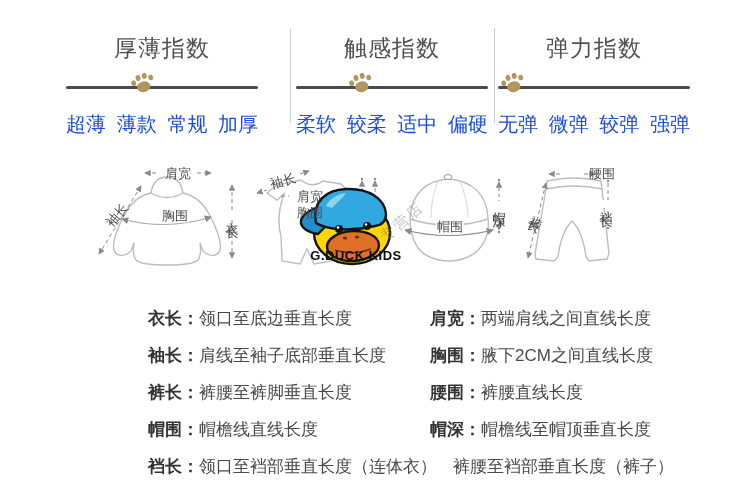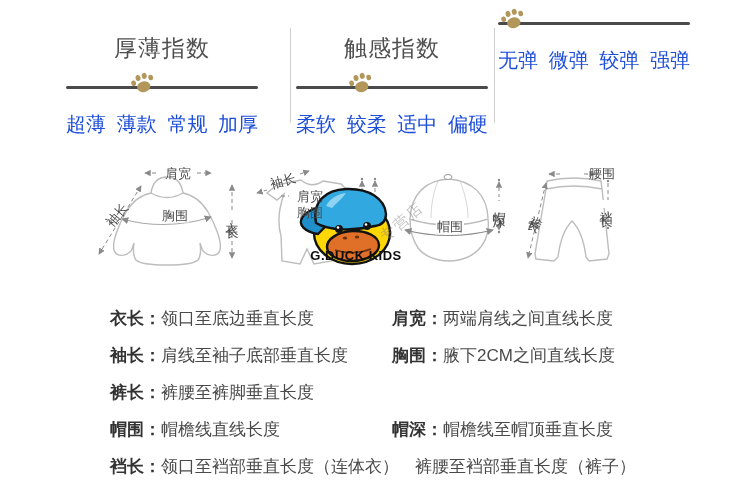--- a/index.html
+++ b/index.html
@@ -33,21 +33,21 @@
   .vert{writing-mode:vertical-rl;text-orientation:upright;letter-spacing:3px;}
   .lbg{background:#fff;padding:1px;}
   .brand{position:absolute;font-size:13px;font-weight:700;color:#0d0d0d;
        letter-spacing:.5px;transform:translate(-50%,-50%);}
   .watermark{position:absolute;font-size:15px;color:rgba(125,125,125,.48);
        letter-spacing:2px;transform:translate(-50%,-50%) rotate(-40deg);}
 
   
   .definitions{position:absolute;left:0;top:300px;width:750px;}
   .def-row{display:grid;grid-template-columns:282px auto;height:37px;
-       align-items:center;padding-left:110px;}
+       align-items:center;padding-left:110px;margin-left:38px;}
   .def-term{font-weight:700;color:#333;font-size:17px;}
   .def-desc{color:#4a4a4a;font-size:17px;}
   .def-cell{white-space:nowrap;}
   .def-cell.indent{padding-left:23px;}
 </style>
 </head>
 <body>
 
 <div id="app">
 
@@ -93,20 +93,21 @@
         <div class="levels">
           <span>柔软</span>
           <span>较柔</span>
           <span>适中</span>
           <span>偏硬</span>
         </div>
       </div>
     </div>
     <div class="index-col">
       <div class="index-inner">
+        <div class="index-title">弹力指数</div>
         <div class="scale">
           <div class="scale-line"></div>
           <svg class="paw" viewBox="0 0 24 20" style="left: 8%;">
             <g transform="rotate(-12 12 10)" fill="#b2965a">
               <ellipse cx="12" cy="13.5" rx="6.2" ry="5"></ellipse>
                 <ellipse cx="3.5" cy="8.5" rx="2.2" ry="2.6"></ellipse>
               <ellipse cx="8.5" cy="4.5" rx="2.3" ry="2.8"></ellipse>
                 <ellipse cx="14.5" cy="3.8" rx="2.3" ry="2.8"></ellipse>
               <ellipse cx="20" cy="6.5" rx="2.2" ry="2.6"></ellipse>
             </g>
@@ -235,20 +236,23 @@
         <span class="def-term">袖长：</span><span class="def-desc">肩线至袖子底部垂直长度</span>
       </div>
       <div class="def-cell">
         <span class="def-term">胸围：</span><span class="def-desc">腋下2CM之间直线长度</span>
       </div>
     </div>
     <div class="def-row">
       <div class="def-cell">
         <span class="def-term">裤长：</span><span class="def-desc">裤腰至裤脚垂直长度</span>
       </div>
+      <div class="def-cell">
+        <span class="def-term">腰围：</span><span class="def-desc">裤腰直线长度</span>
+      </div>
     </div>
     <div class="def-row">
       <div class="def-cell">
         <span class="def-term">帽围：</span><span class="def-desc">帽檐线直线长度</span>
       </div>
       <div class="def-cell">
         <span class="def-term">帽深：</span><span class="def-desc">帽檐线至帽顶垂直长度</span>
       </div>
     </div>
     <div class="def-row">

